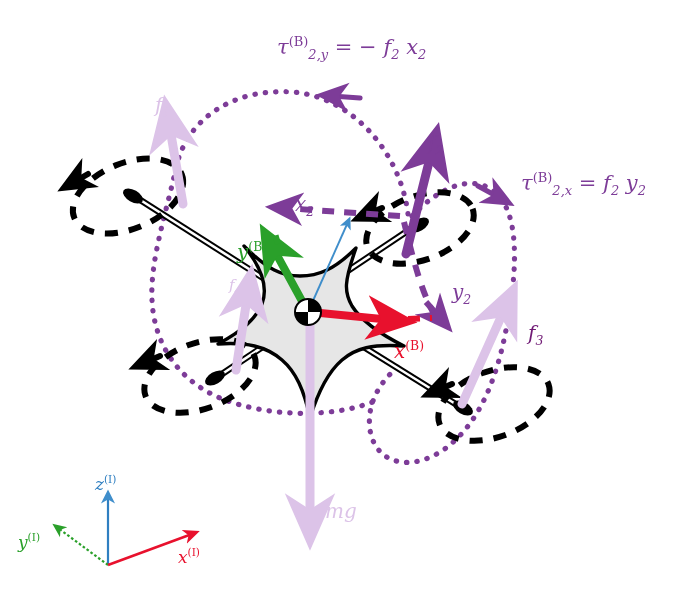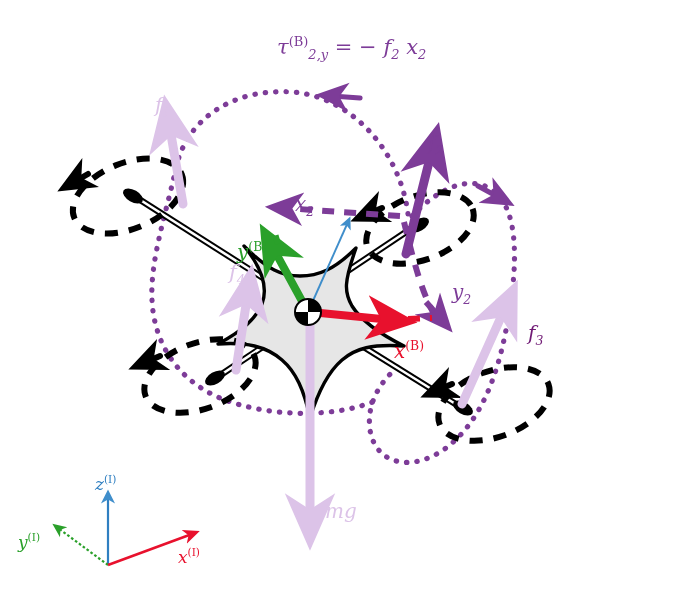--- a/index.html
+++ b/index.html
@@ -183,34 +183,40 @@
     </g>
   </svg>
 
   <div class="lbl" style="left:277px;top:34px;font-size:21px;color:#7d3c98;">
     <span>τ</span><sup>(B)</sup><sub>2,y</sub>
     <span class="up">= −</span>
     <span>f</span><sub>2</sub>
     <span>x</span><sub>2</sub>
   </div>
 
+  <div class="lbl" style="left:521px;top:170px;font-size:21px;color:#7d3c98;">
+    <span>τ</span><sup>(B)</sup><sub>2,x</sub>
+    <span class="up">=</span>
+    <span>f</span><sub>2</sub>
+    <span>y</span><sub>2</sub>
+  </div>
 
   <div class="lbl" style="left:155px;top:93px;font-size:20px;color:#dcc3e8;">
     <span>f</span><sub>1</sub>
   </div>
 
   <div class="lbl" style="left:428px;top:131px;font-size:20px;color:#7d3c98;text-align:center;">
     <span>f</span><sub>2</sub>
   </div>
 
   <div class="lbl" style="left:528px;top:321px;font-size:20px;color:#701a75;">
     <span>f</span><sub>3</sub>
   </div>
 
-  <div class="lbl" style="left:229px;top:260px;font-size:21px;color:#dcc3e8;">
+  <div class="lbl" style="left:229px;top:276px;font-size:15px;color:#dcc3e8;">
     <span>f</span><sub>4</sub>
   </div>
 
   <div class="lbl" style="left:325px;top:499px;font-size:20px;color:#dcc3e8;">
     <span>mg</span>
   </div>
 
   <div class="lbl" style="left:394px;top:330px;font-size:20px;color:#e8112d;margin-top:8px;">
     <span>x</span><sup>(B)</sup>
   </div>

